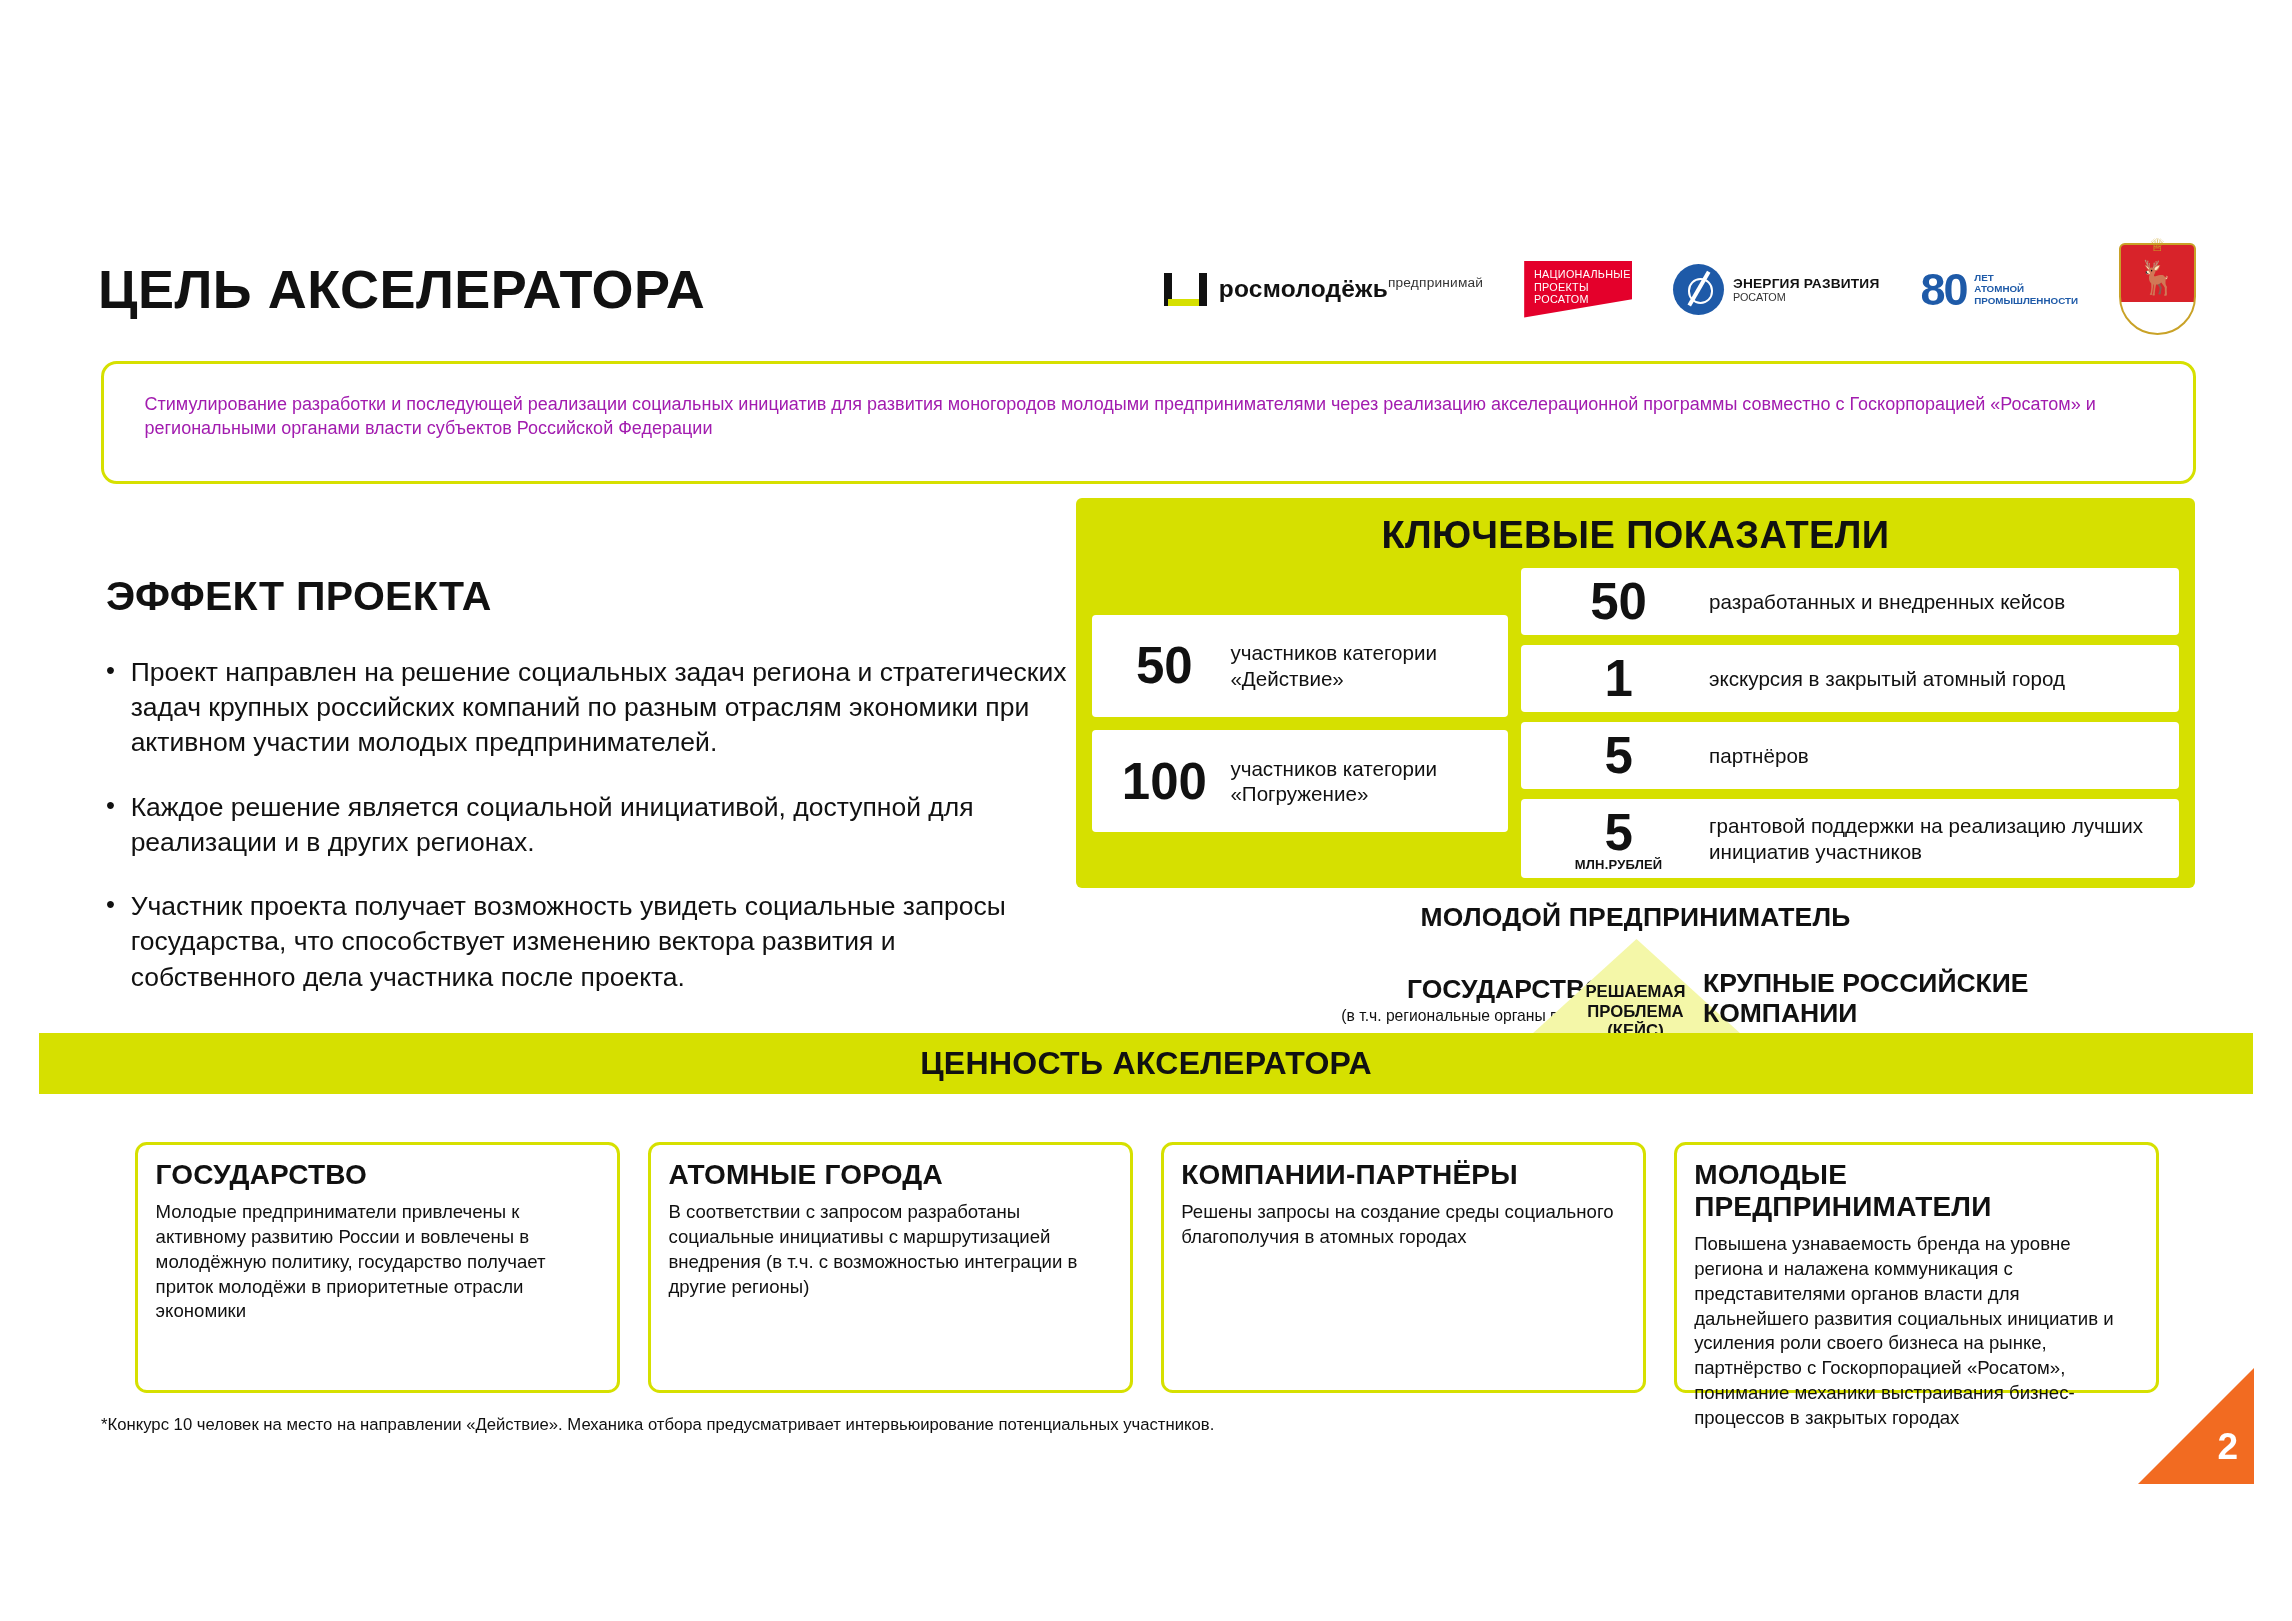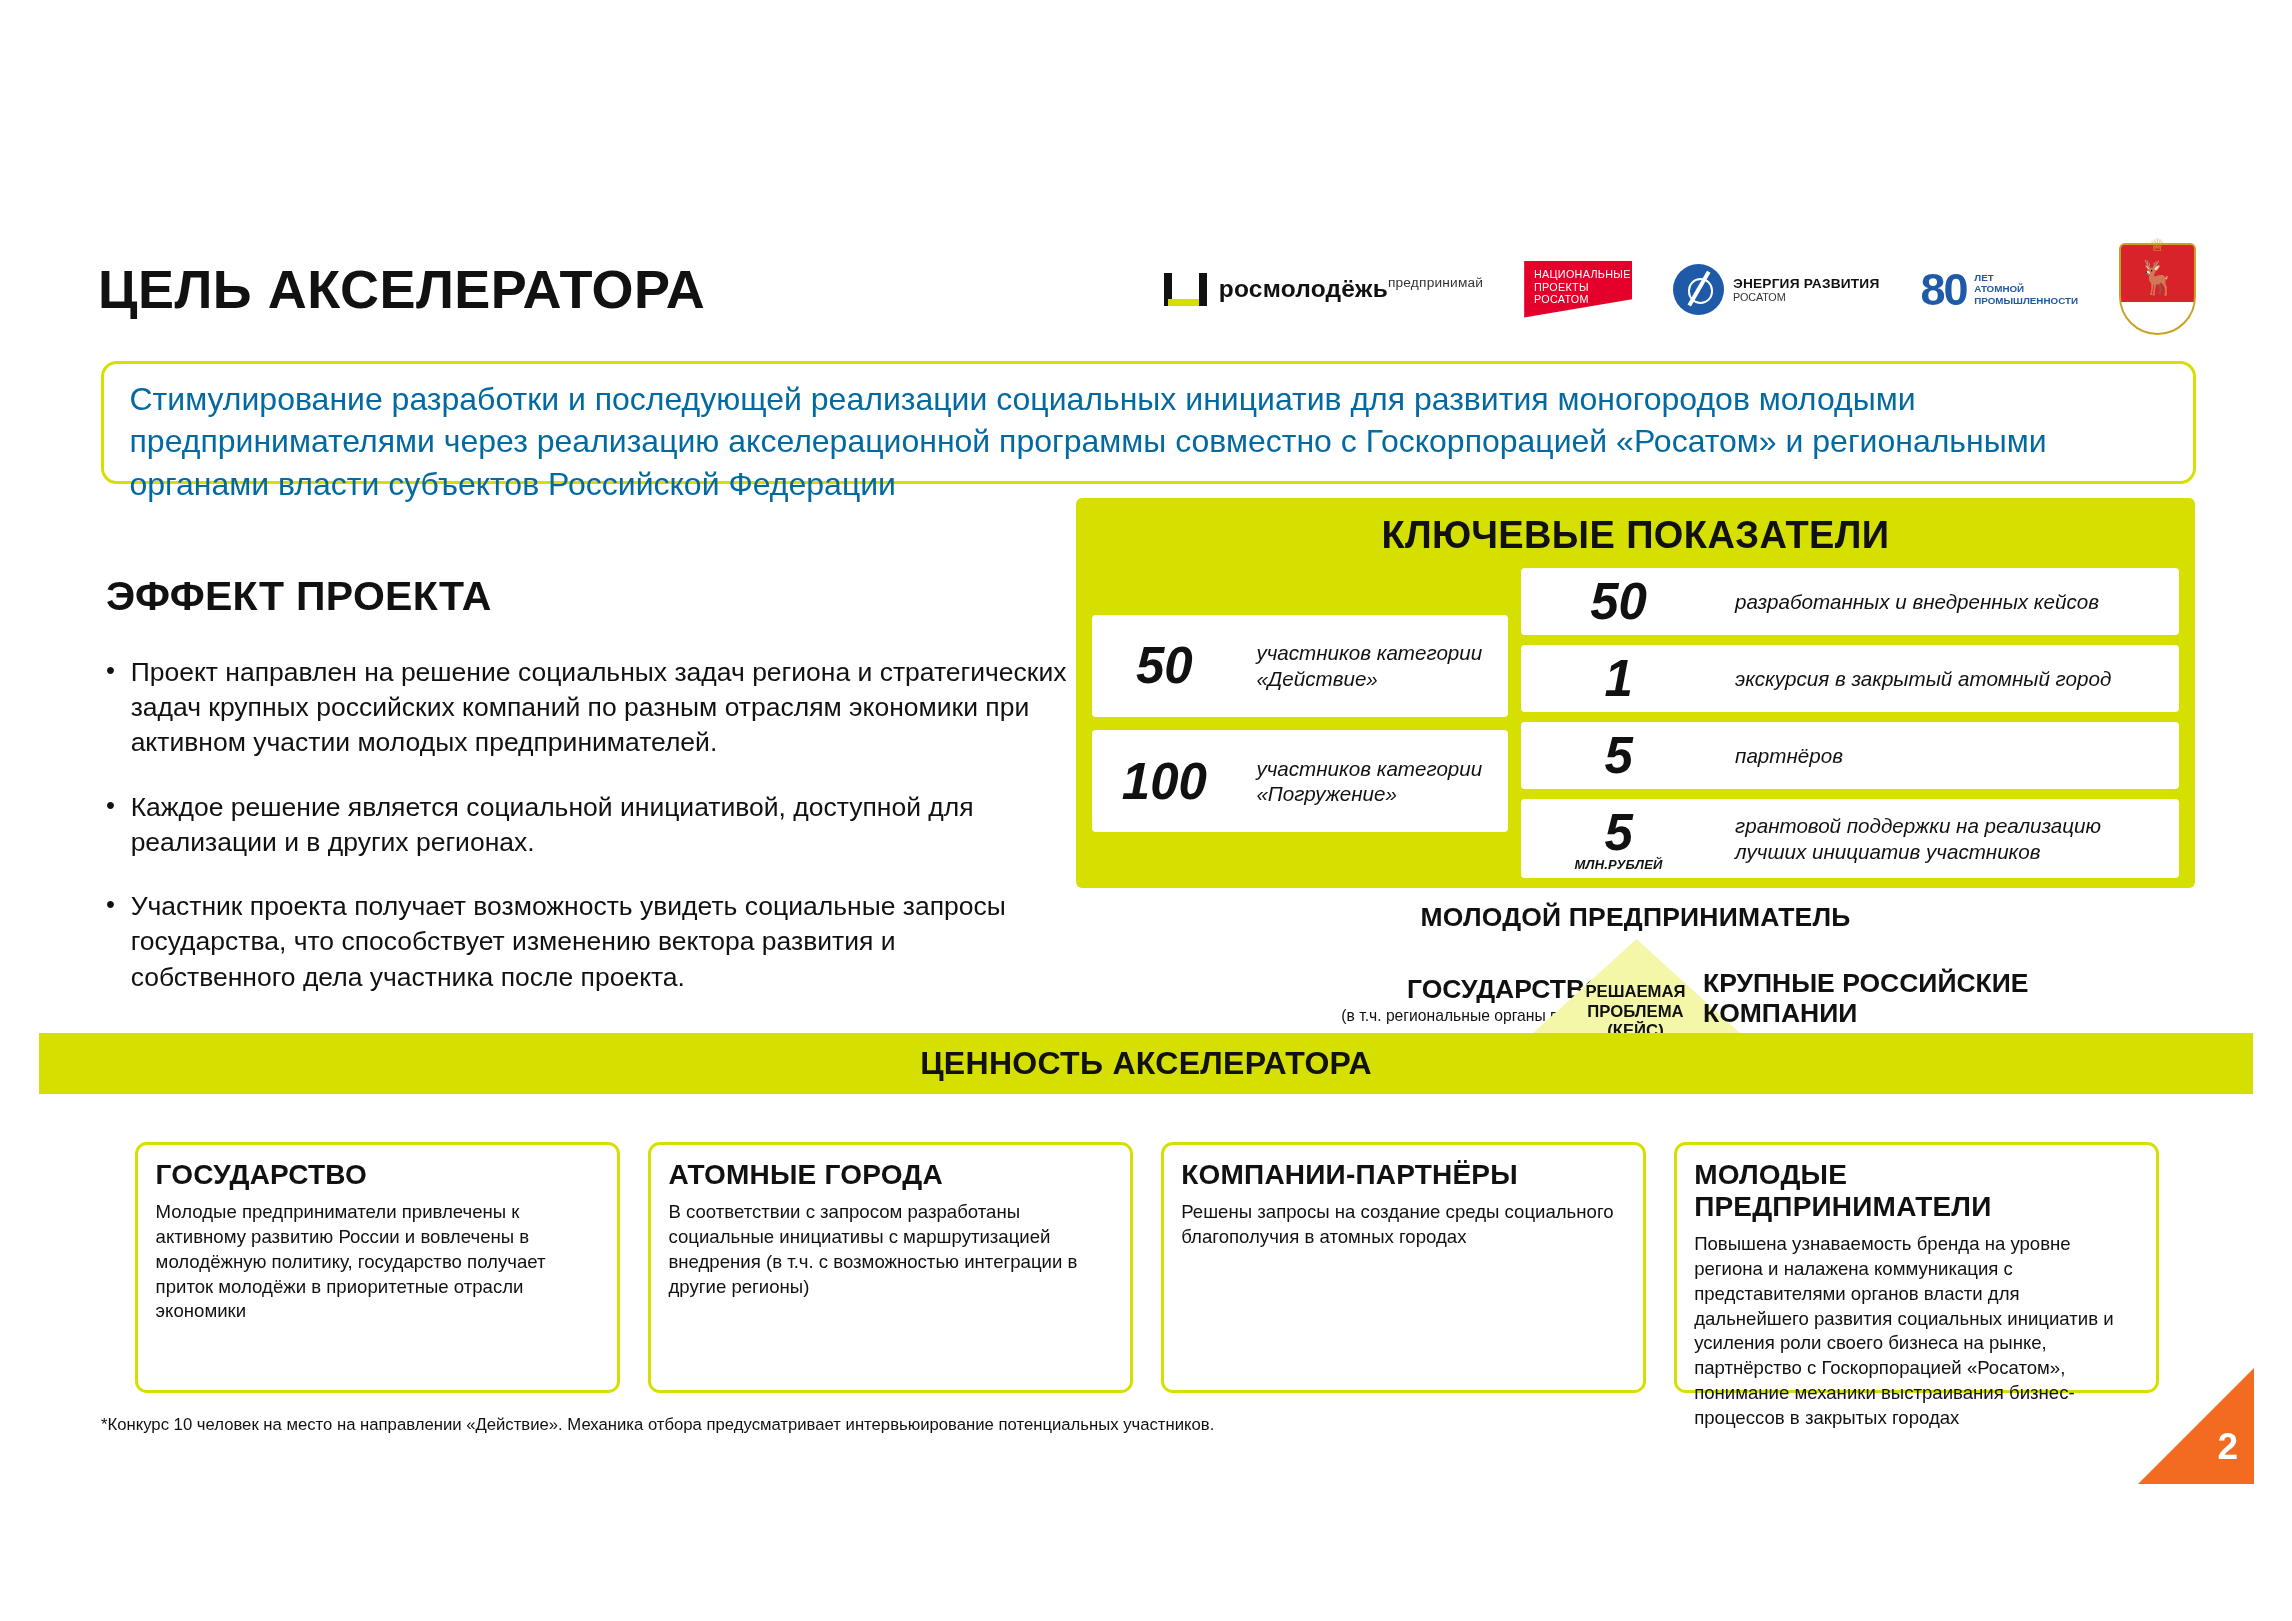--- a/index.html
+++ b/index.html
@@ -180,24 +180,24 @@
     left: 101px;
     top: 361px;
     width: 2095px;
     height: 123px;
     border: 3.9px solid #d6e000;
     border-radius: 15.7px;
     box-sizing: border-box;
     padding: 13.7px 25.5px;
   }
   .intro-box p {
-    margin: 0;
-    font-size: 32px;
+    margin: 15px;
+    font-size: 18px;
     line-height: 1.33;
-    color: #0369a1;
+    color: #a21caf;
   }
 
   
   .effect {
     position: absolute;
     left: 106px;
     top: 573px;
     width: 961px;
   }
   .effect h2 {
@@ -260,22 +260,21 @@
     flex-direction: column;
     gap: 9.8px;
   }
   .kpi-card {
     background: #ffffff;
     border-radius: 3.9px;
     display: flex;
     align-items: center;
     padding: 7.8px 13.7px;
     box-sizing: border-box;
-    gap: 33px;
-    font-style: italic;
+    gap: 7px;
   }
   .kpi-left .kpi-card { height: 102px; }
   .kpi-right .kpi-card { flex: 1; }
   .kpi-num {
     font-size: 51px;
     font-weight: bold;
     line-height: 1;
     color: #111;
     min-width: 118px;
     text-align: center;

